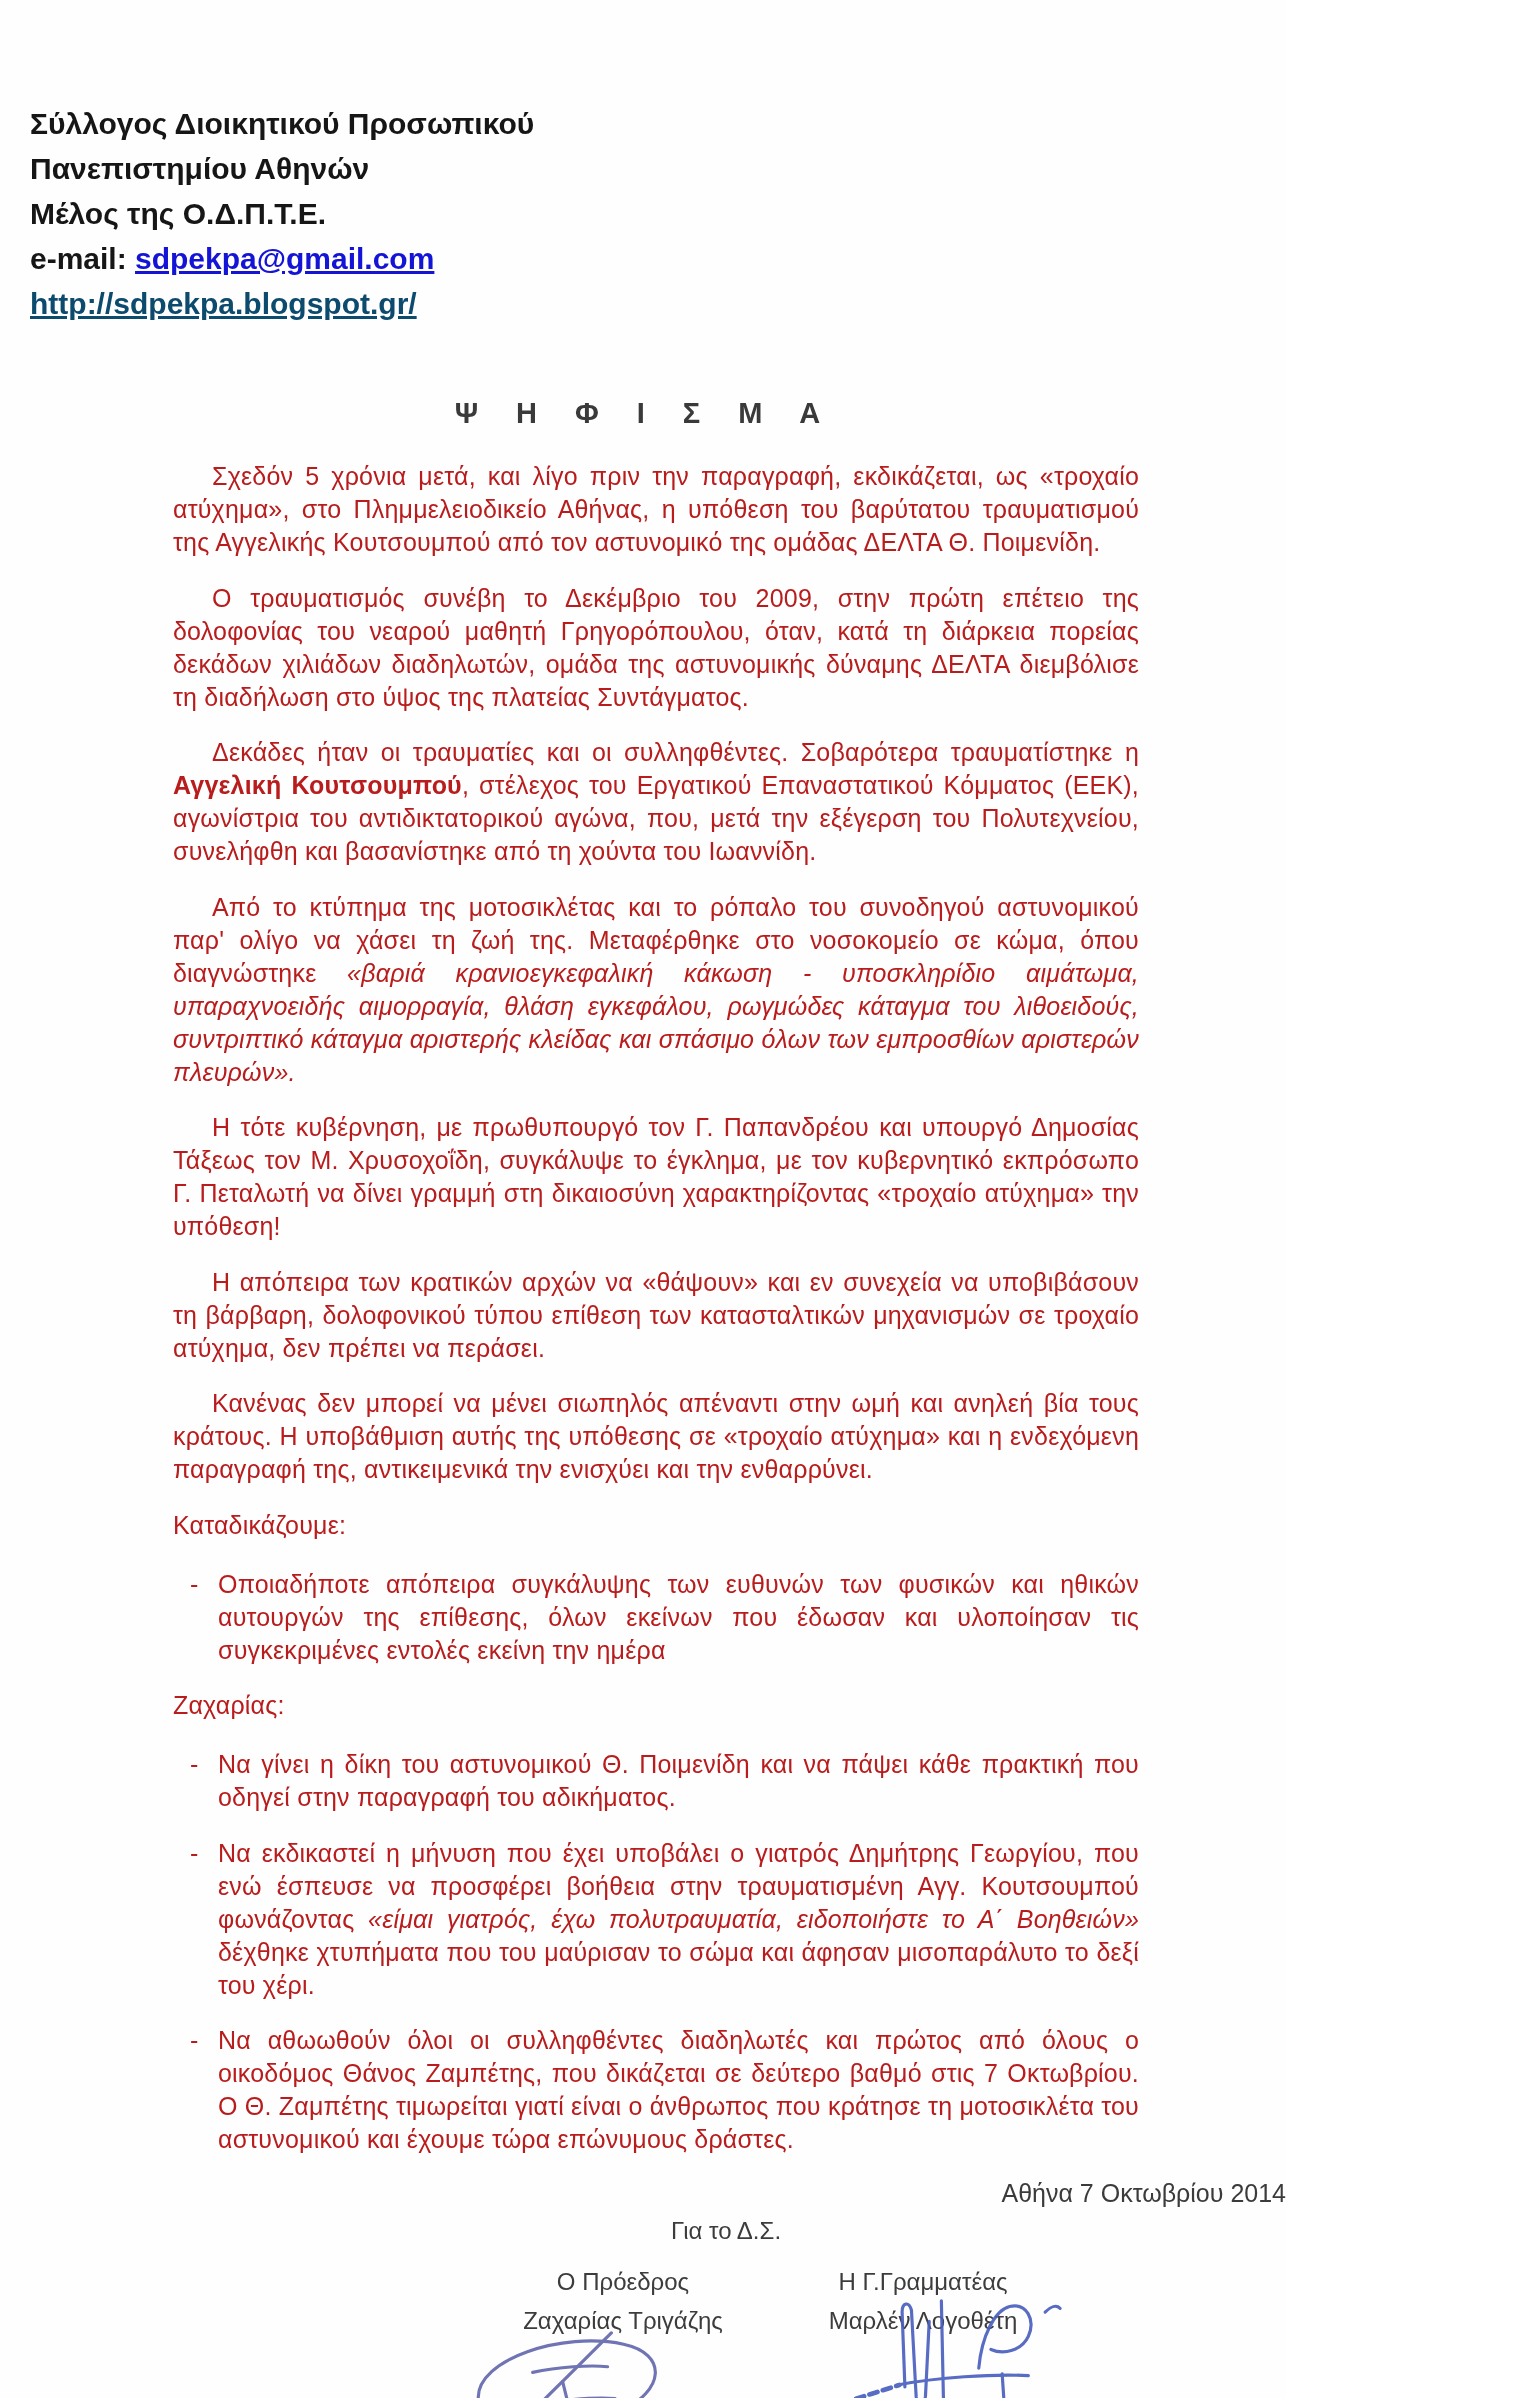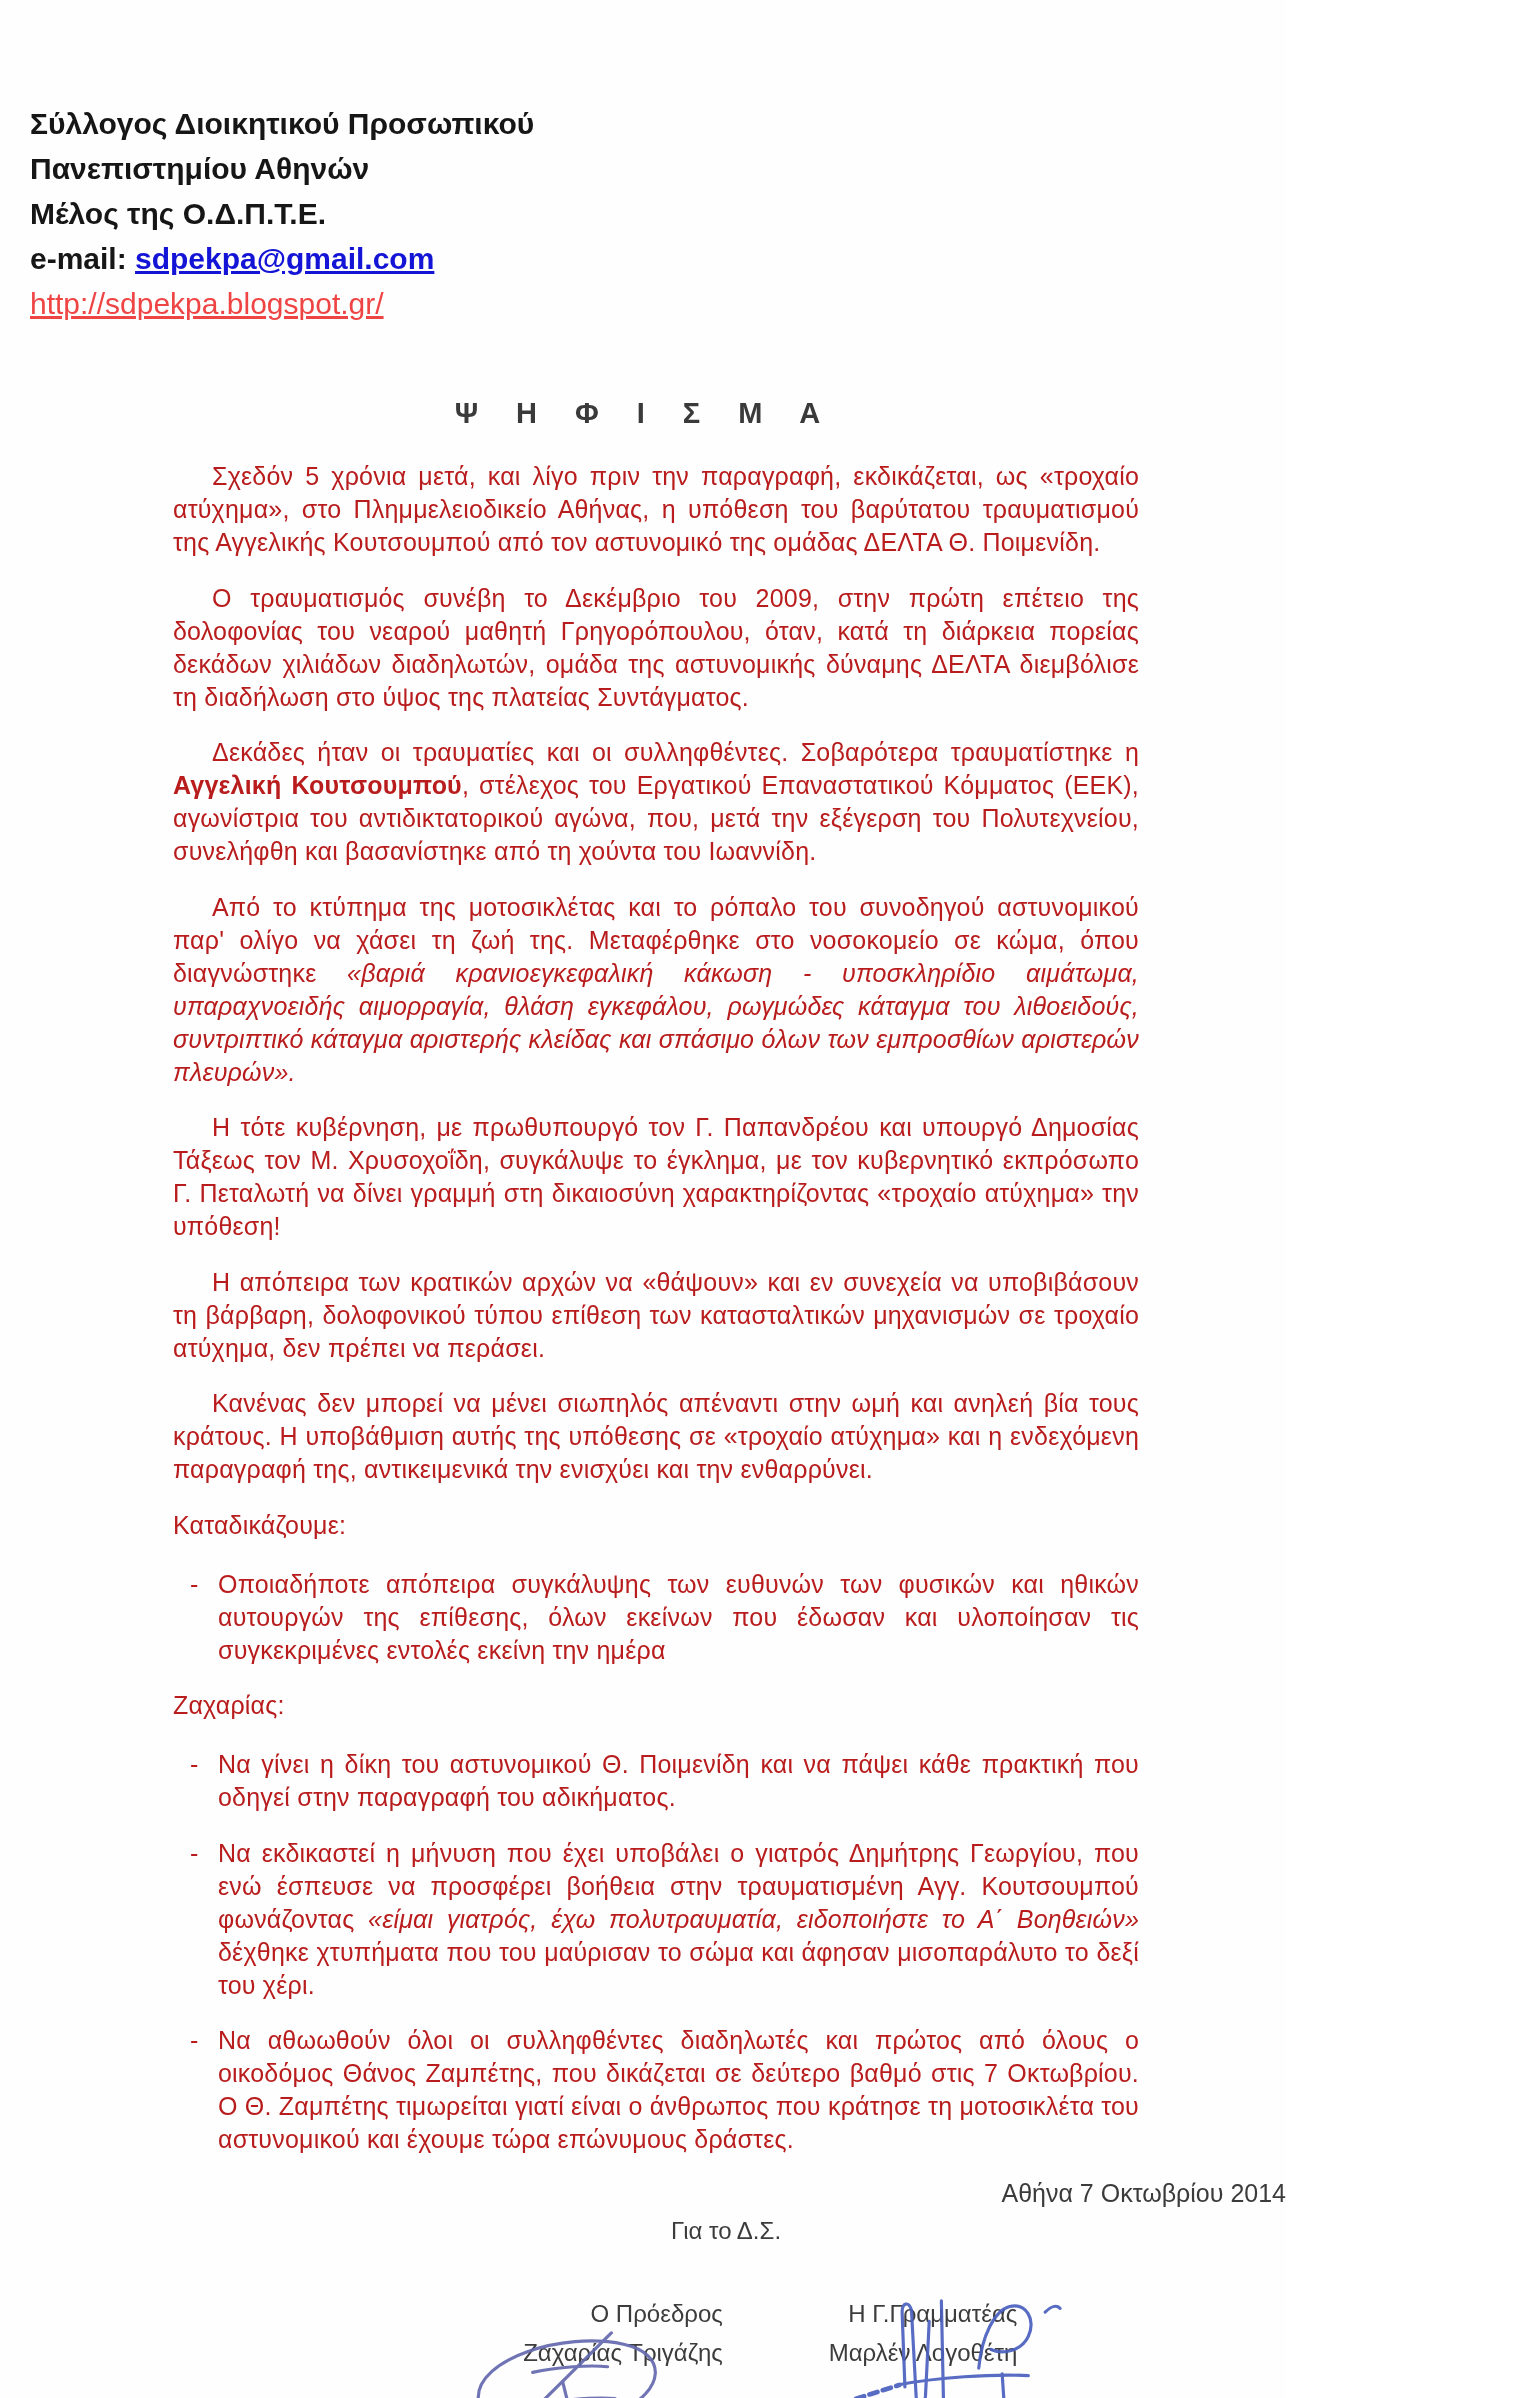--- a/index.html
+++ b/index.html
@@ -18,21 +18,21 @@
     font-weight:bold;
     font-size:30px;
     line-height:45px;
     color:#161616;
   }
   .letterhead .link{
     color:#1414d6;
     text-decoration:underline;
     cursor:pointer;
   }
-  .letterhead .link.light{ font-weight:normal; color:#ef4444;}
+  .letterhead .link.light{ font-weight:bold; color:#0c4a6e;}
   
   .title{
     margin-top:71px;
     text-align:center;
     font-size:29px;
     font-weight:bold;
     color:#3a3a3a;
     letter-spacing:11.2px;
     word-spacing:7.5px;
   }
@@ -92,24 +92,23 @@
   .sig-board{
     position:absolute;
     left:726px; top:0;
     transform:translateX(-50%);
     white-space:nowrap;
   }
   .sig-col{
     position:absolute;
     top:45px;
     transform:translateX(-50%);
-    text-align:right;
+    text-align:center;
     line-height:39px;
     white-space:nowrap;
-    margin-top:32px;
   }
   .sig-col.pres{ left:623px; }
   .sig-col.sec{ left:923px; }
   .sig-svg{ position:absolute; pointer-events:none; }
   .sig-svg.pres{ left:450px; top:101px; }
   .sig-svg.sec{ left:768px; top:67px; }
 </style>
 </head>
 <body>
 

